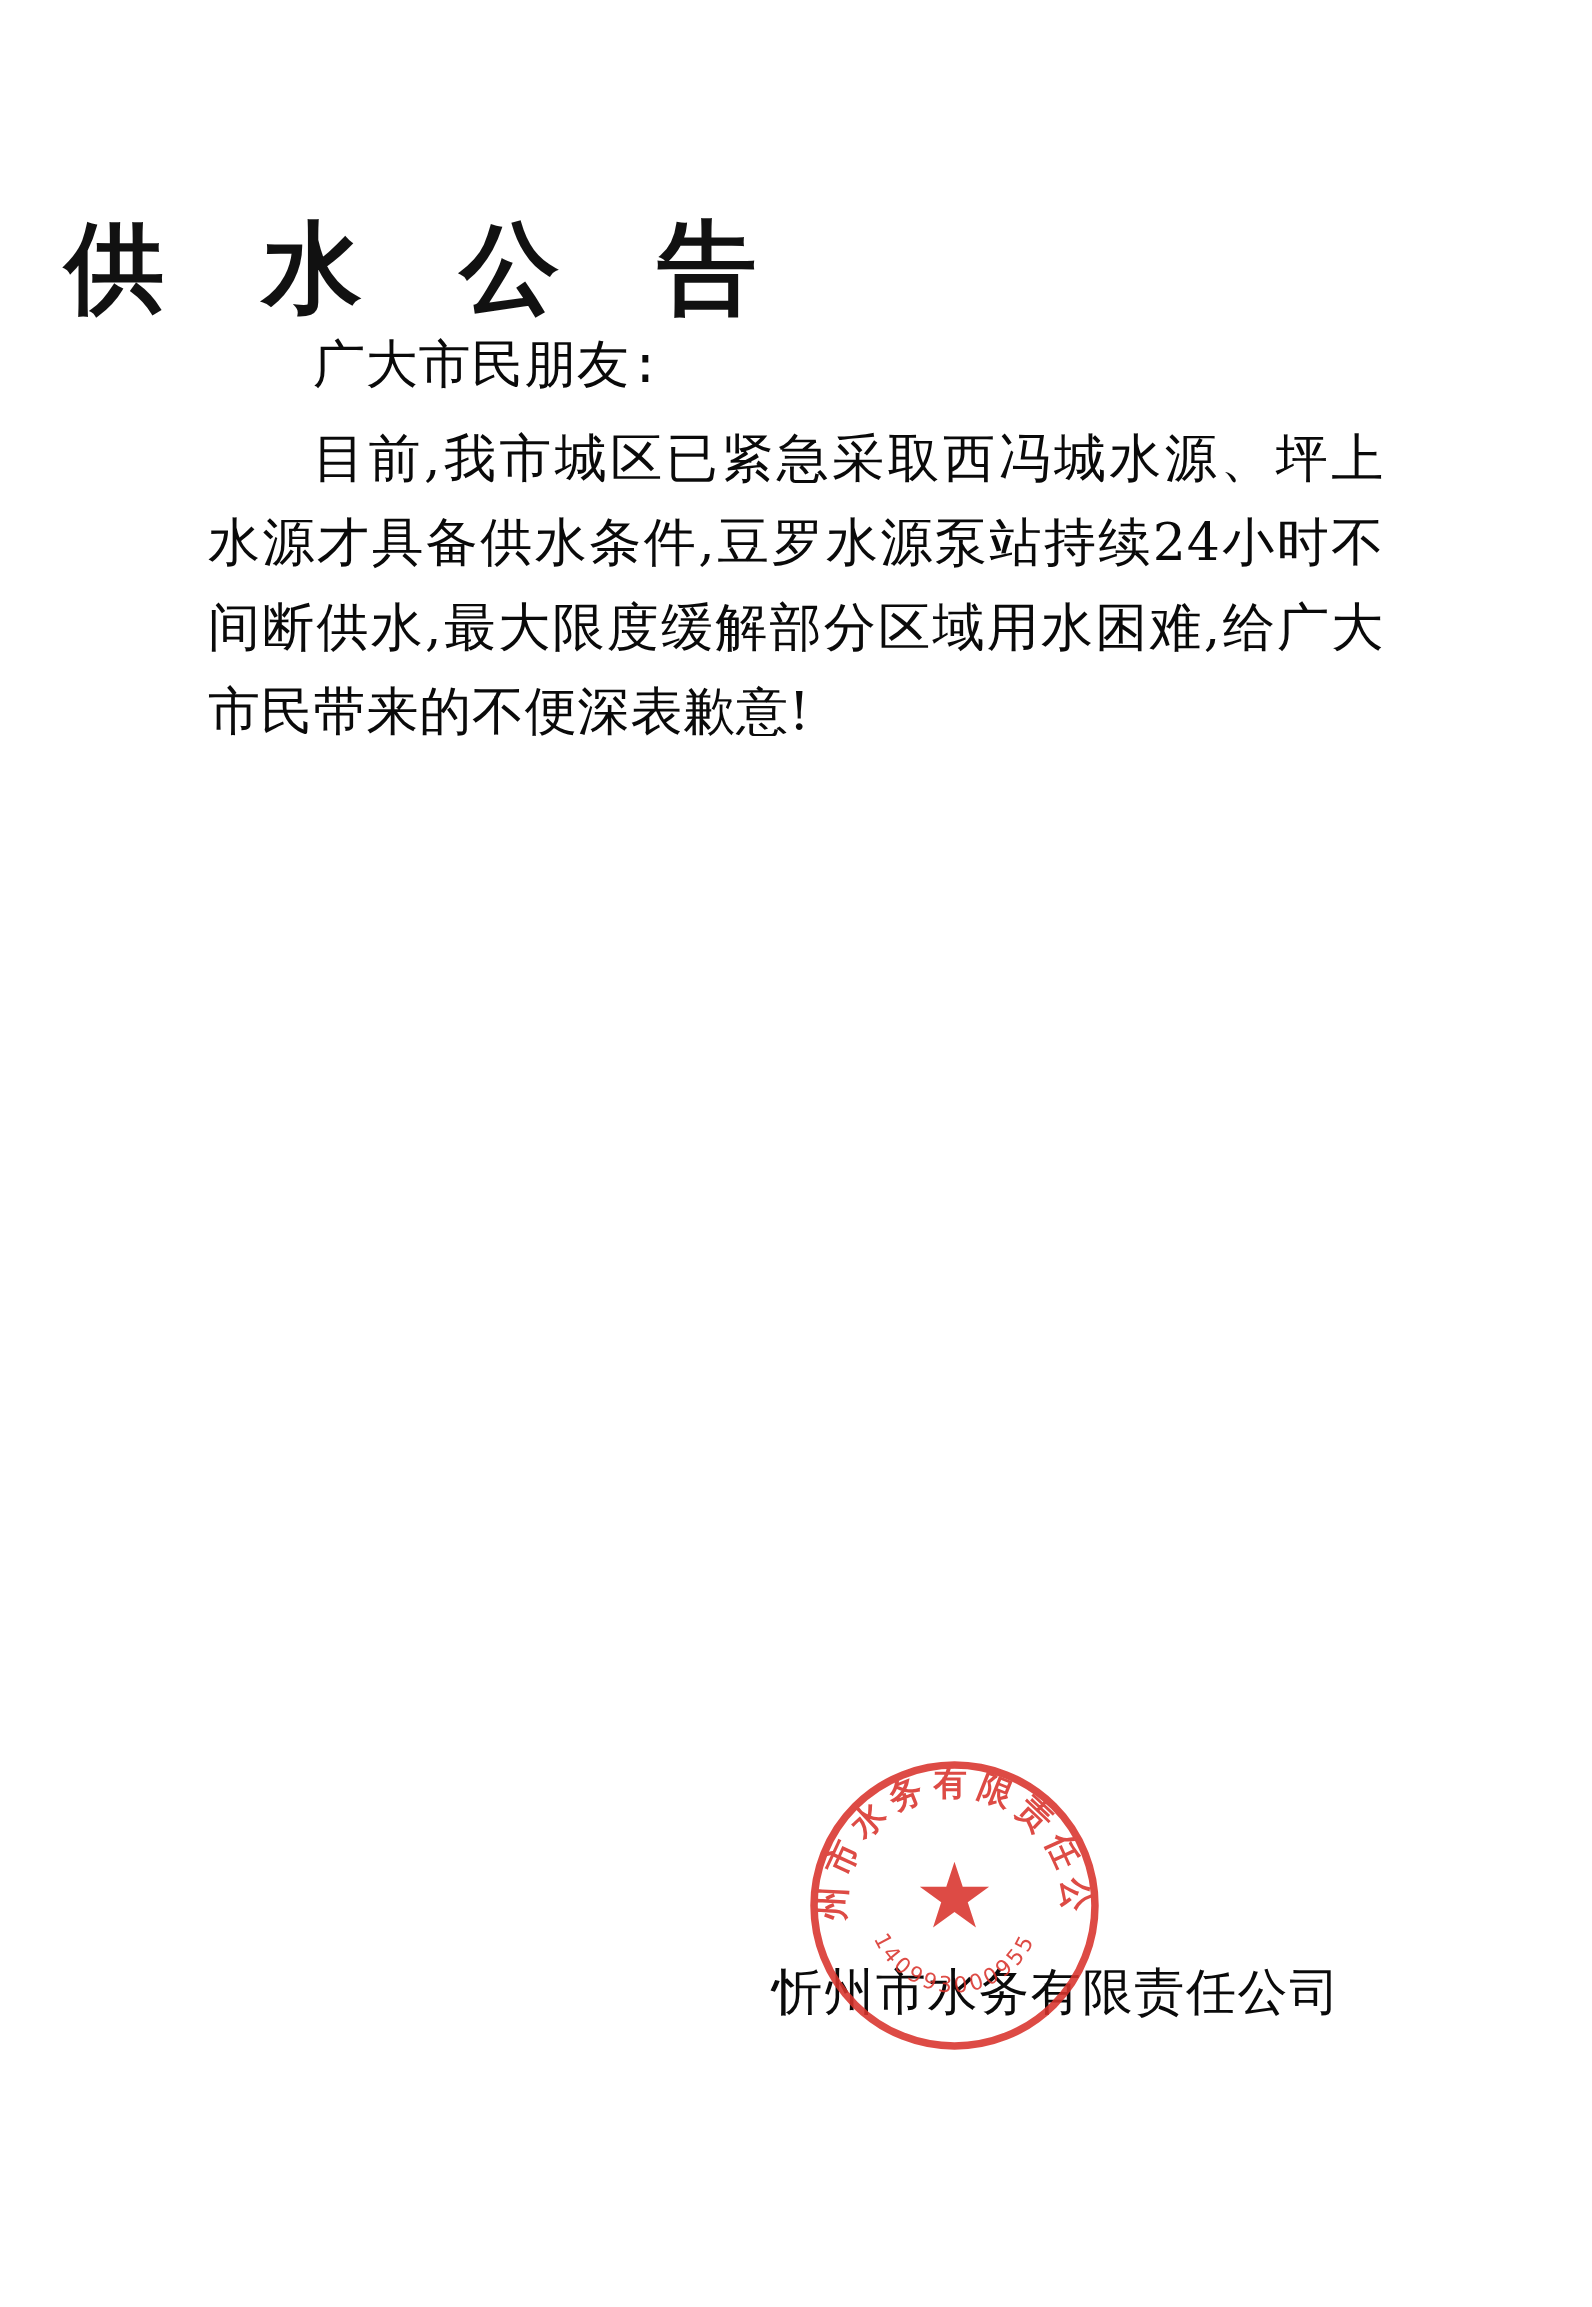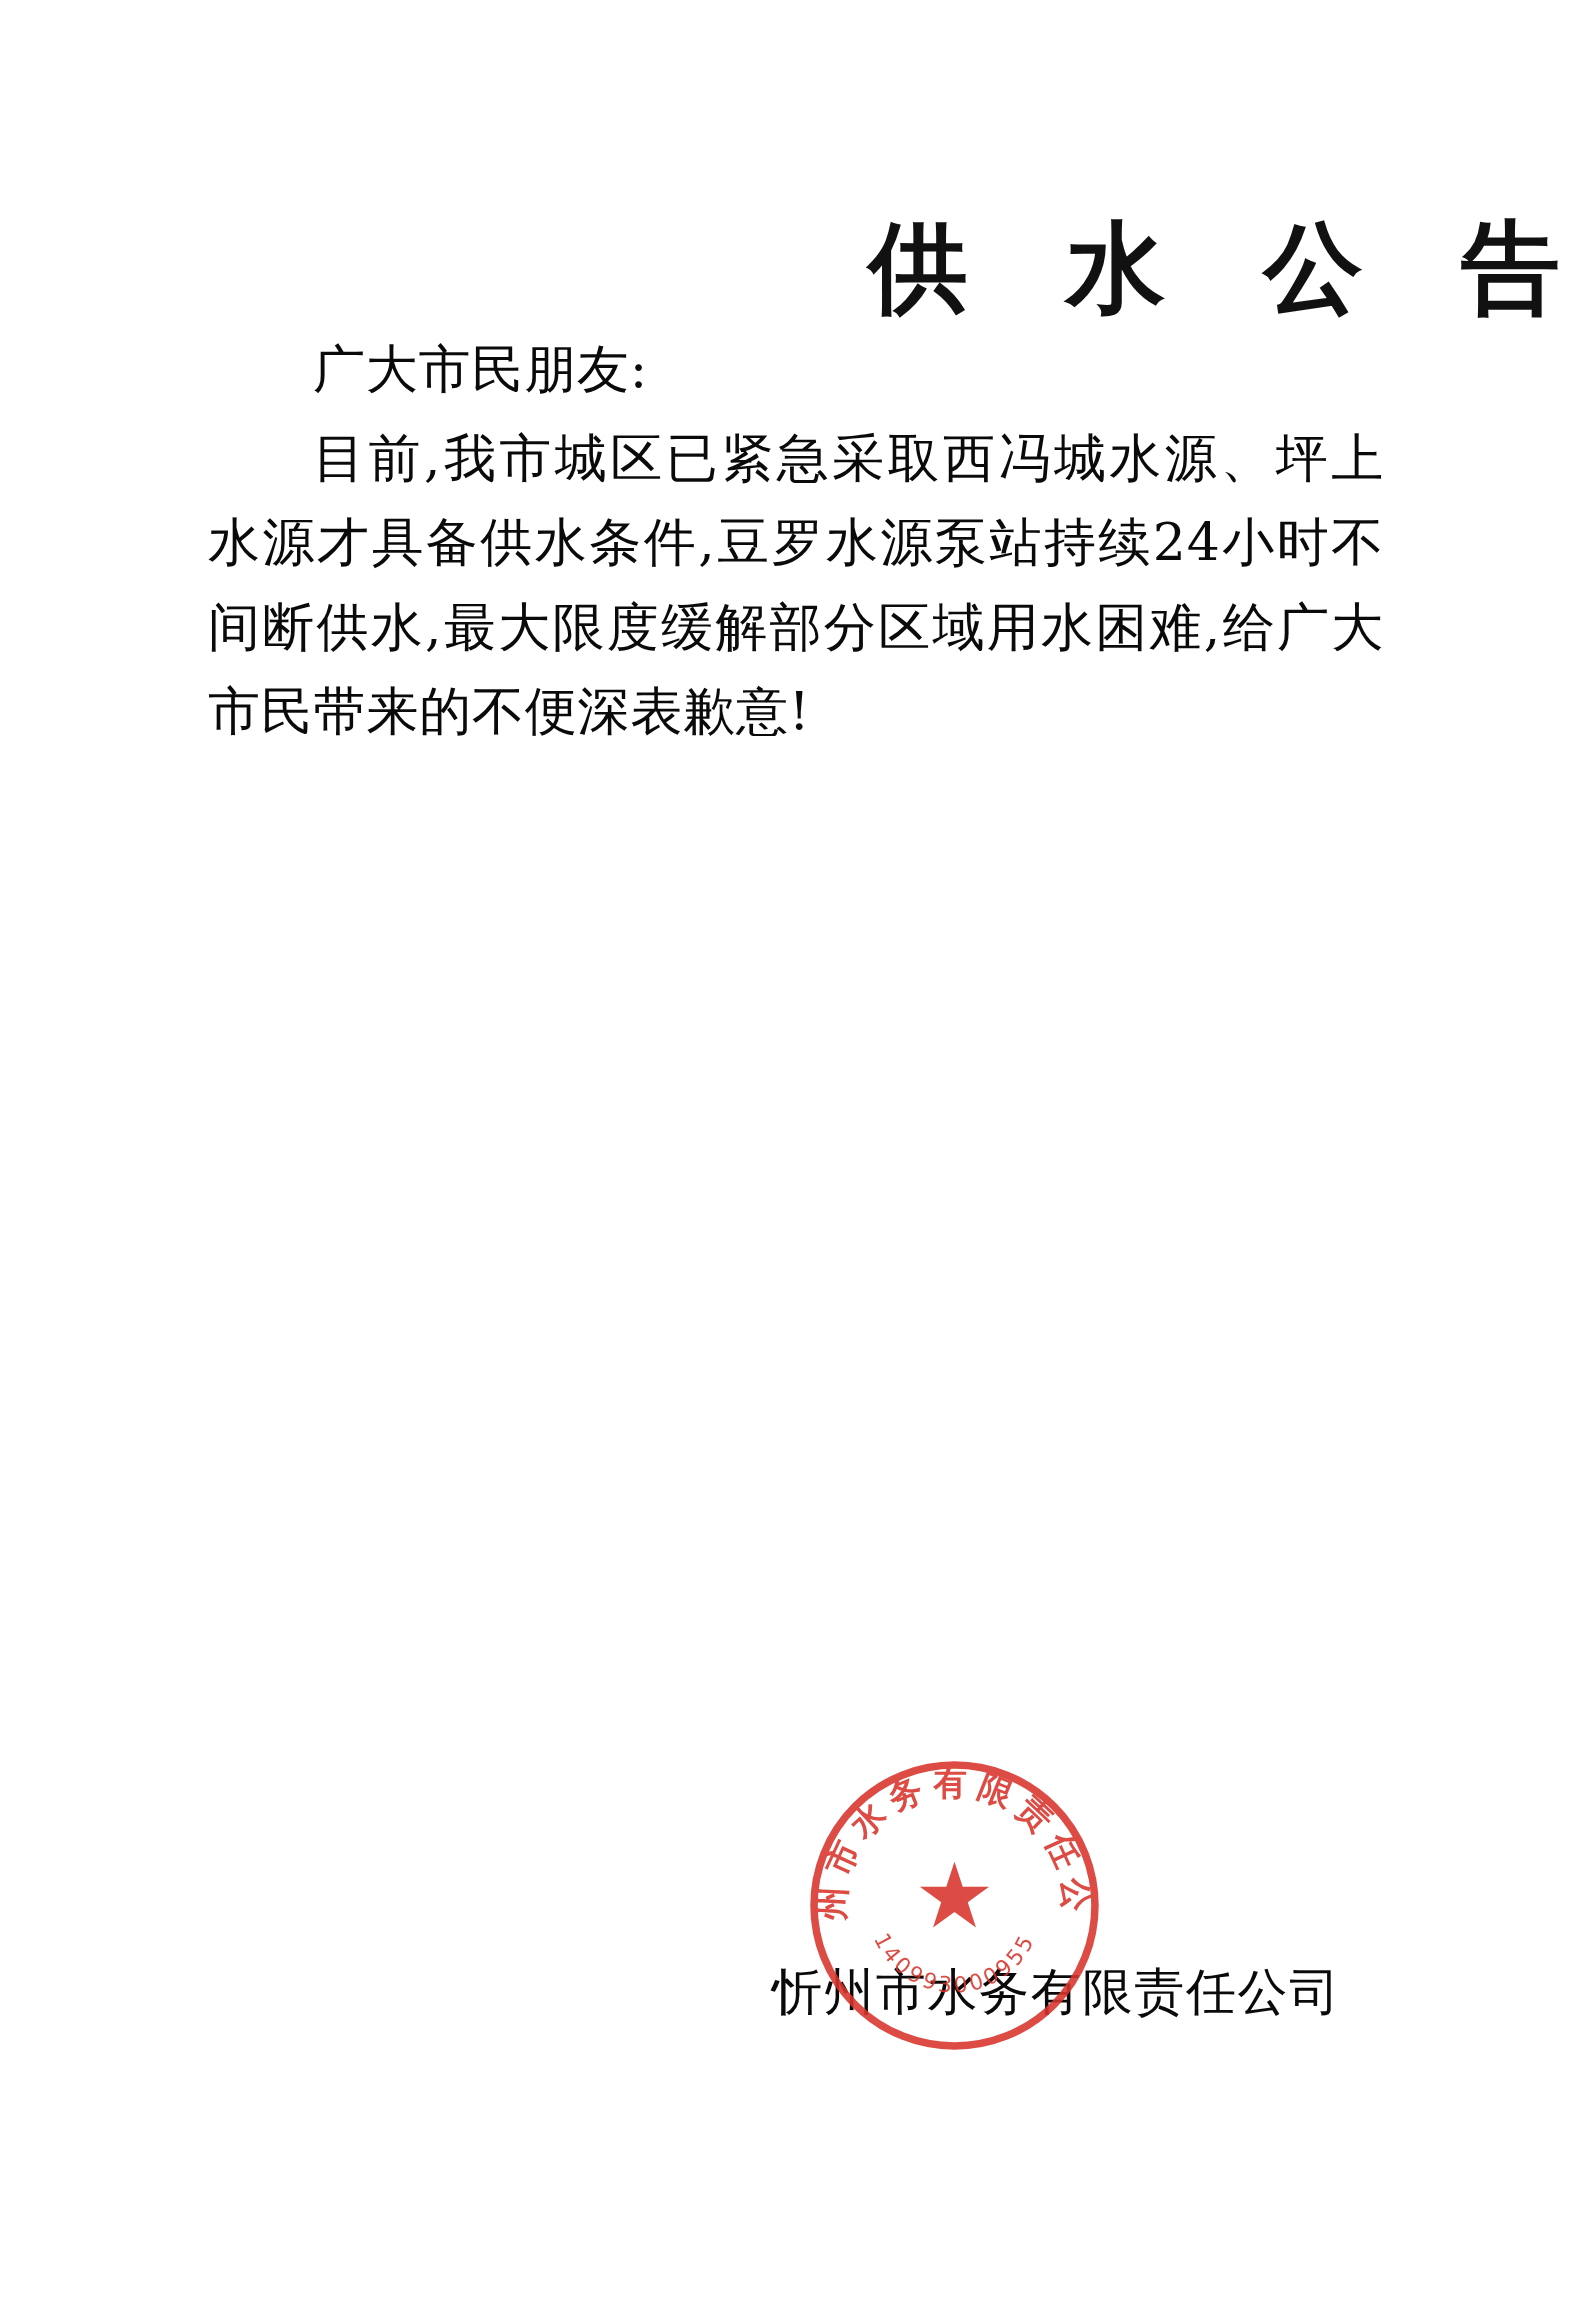--- a/index.html
+++ b/index.html
@@ -16,45 +16,47 @@
     overflow: hidden;
   }
   .page {
     position: relative;
     width: 1592px;
     height: 2307px;
     background: #ffffff;
     box-sizing: border-box;
   }
   .doc-title {
-    text-align: right;
+    text-align: left;
     font-family: "DejaVu Serif", "Liberation Serif", serif;
     font-weight: 700;
     font-size: 99px;
     letter-spacing: 32px;
     text-indent: 32px;
     line-height: 1.2;
     margin: 0;
     padding-top: 208px;
     color: #111111;
+    padding-left: 33px;
   }
   .body-block {
     margin: 0;
     padding: 0 208px 0 208px;
     font-size: 52px;
     line-height: 1.62;
     letter-spacing: 0.8px;
     color: #0a0a0a;
     font-family: "DejaVu Serif", "Liberation Serif", serif;
   }
   .salutation {
     margin-top: 293px;
     margin-bottom: 0;
     text-align: justify;
     text-align-last: left;
+    font-family: Liberation Mono, monospace;
   }
   .para {
     margin: 0;
     text-indent: 105px;
     text-align: justify;
     text-align-last: left;
   }
   .para + .para {
     margin-top: 5px;
   }

